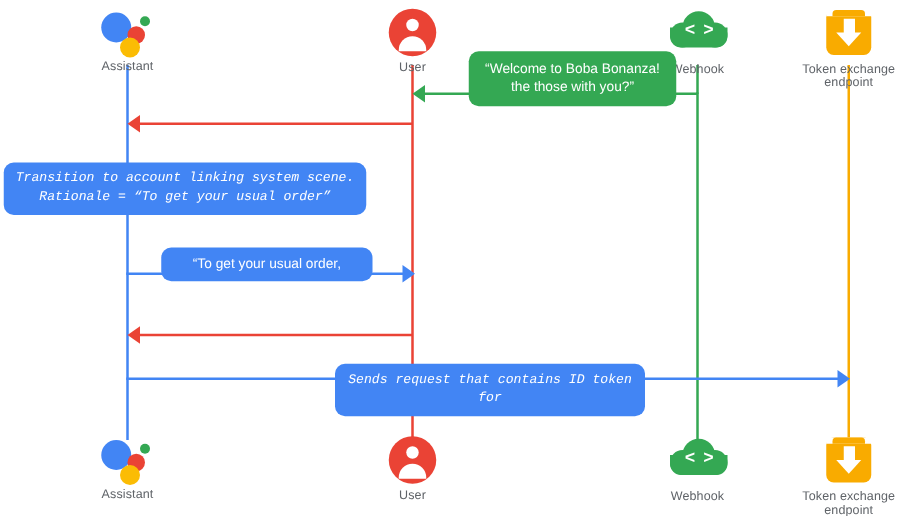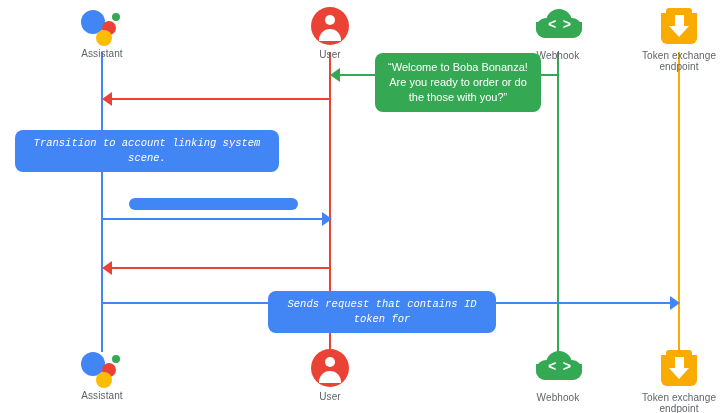--- a/index.html
+++ b/index.html
@@ -103,36 +103,37 @@
 
   <div class="seg" style="left:101px; top:218px; width:222px; background:#4285F4;"></div>
   <div class="arrowhead arrow-right" style="left:322px; top:212px; border-left:10px solid #4285F4;"></div>
 
   <div class="seg" style="left:108px; top:267px; width:222px; background:#EA4335;"></div>
   <div class="arrowhead arrow-left" style="left:102px; top:261px; border-right:10px solid #EA4335;"></div>
 
   <div class="seg" style="left:101px; top:302px; width:571px; background:#4285F4;"></div>
   <div class="arrowhead arrow-right" style="left:670px; top:296px; border-left:10px solid #4285F4;"></div>
 
-  <div class="msgbox msg-green txt-sans" style="left:375px; top:53px; width:166px; padding:7px 8px;">
+  <div class="msgbox msg-green txt-sans" style="left:375px; top:41px; width:166px; padding:7px 8px;">
     <div>“Welcome to Boba Bonanza!</div>
-    <div>Are you ready to order or do</div>
     <div>the those with you?”</div>
   </div>
 
 
-  <div class="msgbox msg-blue txt-mono" style="left:15px; top:130px; width:264px; padding:6px 6px;">
+  <div class="msgbox msg-blue txt-mono" style="left:3px; top:130px; width:290px; padding:6px 6px;">
     <div>Transition to account linking system scene.</div>
+    <div>Rationale = “To get your usual order”</div>
   </div>
 
   <div class="msgbox msg-blue txt-sans" style="left:129px; top:198px; width:169px; padding:6px 7px;">
-  </div>
-
-
-  <div class="msgbox msg-blue txt-mono" style="left:268px; top:291px; width:228px; padding:6px 6px;">
+    <div>“To get your usual order,</div>
+  </div>
+
+
+  <div class="msgbox msg-blue txt-mono" style="left:268px; top:291px; width:248px; padding:6px 6px;">
     <div>Sends request that contains ID token for</div>
   </div>
 
   <div class="actor" style="left:42px; top:6px;">
     <div class="icon-wrap">
       <div class="assistant-icon">
         <i class="a-blue"></i>
         <i class="a-red"></i>
         <i class="a-green"></i>
         <i class="a-yellow"></i>

